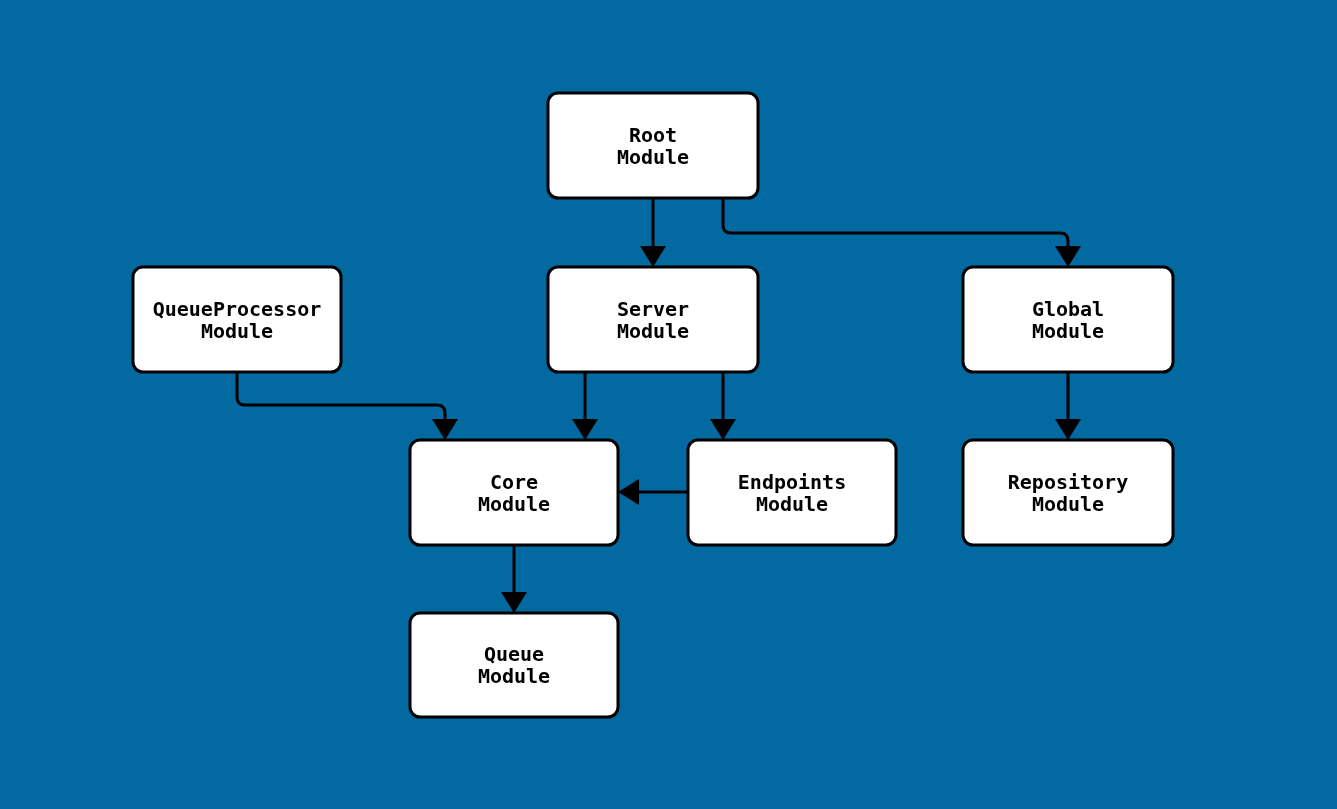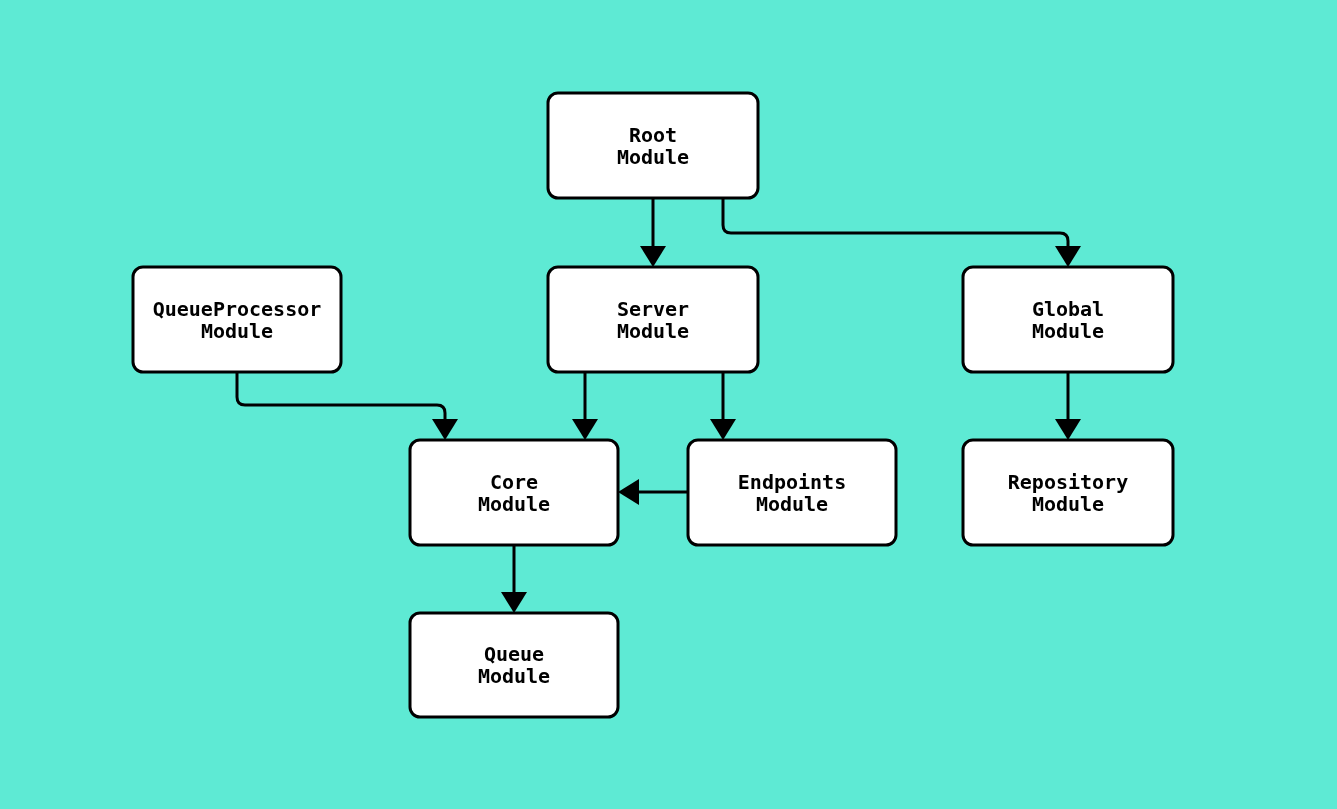--- a/index.html
+++ b/index.html
@@ -4,21 +4,21 @@
 <style>
   html, body {
     margin: 0;
     padding: 0;
     background: #ffffff;
   }
   .stage {
     position: relative;
     width: 1337px;
     height: 809px;
-    background: #5eead4;
+    background: #0369a1;
     overflow: hidden;
   }
   svg {
     display: block;
   }
   .node-rect {
     fill: #ffffff;
     stroke: #000000;
     stroke-width: 3px;
   }

